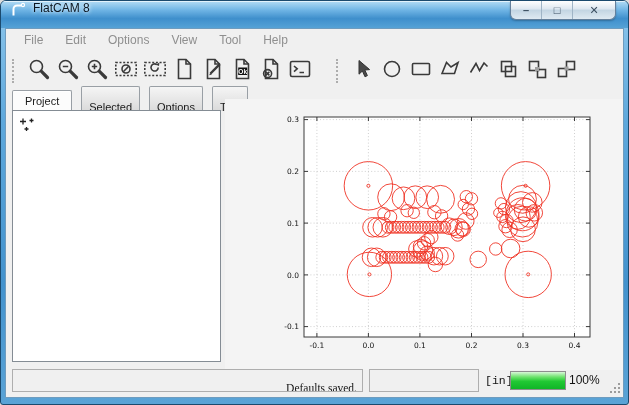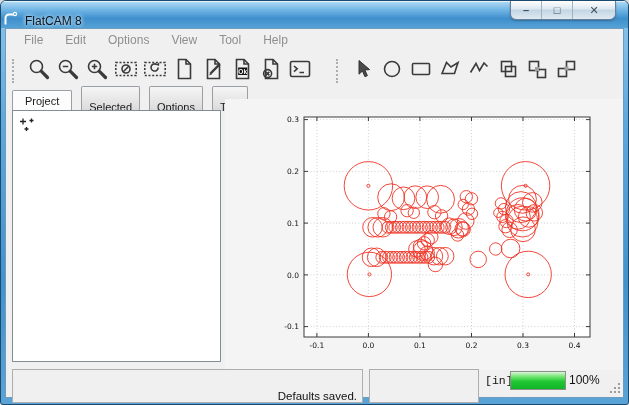--- a/index.html
+++ b/index.html
@@ -2,21 +2,21 @@
 <html><head>
 <meta charset="utf-8">
 <style>
   html,body{margin:0;padding:0;background:#dcdcdc;}
   body{width:629px;height:405px;position:relative;font-family:"Liberation Sans","DejaVu Sans",sans-serif;-webkit-font-smoothing:antialiased;}
   .window{position:absolute;inset:0;border:1px solid #1b4a6e;border-radius:6px 6px 3px 3px;overflow:hidden;
     background:linear-gradient(180deg,#8ec7ec 0%,#5ea8dc 30%,#4392cd 70%,#5aa3d6 100%);}
   .titlebar{position:absolute;left:0;top:0;right:0;height:27px;
     background:linear-gradient(180deg,#b3dcf5 0%,#6db3e4 35%,#3f8fcc 65%,#55a2d6 100%);
     box-shadow:inset 0 1px 0 rgba(255,255,255,.65);}
-  .tb-inner{display:flex;align-items:flex-end;height:100%;padding-left:0;}
+  .tb-inner{display:flex;align-items:flex-start;height:100%;padding-left:8px;}
   .app-icon{width:18px;height:18px;margin-right:6px;flex:0 0 auto;}
   .title-text{font-size:12px;color:#0c1620;text-shadow:0 0 4px #d5ecfa,0 0 4px #d5ecfa;}
   .win-controls{position:absolute;top:0;right:12px;display:flex;border:1px solid #64809c;border-top:none;
     border-radius:0 0 6px 6px;overflow:hidden;background:linear-gradient(#ffffff,#dde7f0 45%,#c2d4e2 50%,#dfeaf2);box-shadow:0 1px 2px rgba(0,0,0,.25);}
   .winbtn{width:30px;height:18px;display:flex;align-items:center;justify-content:center;border-left:1px solid #9fb4c6;
     color:#3c4f61;font-size:11px;font-weight:bold;cursor:default;}
   .winbtn:first-child{border-left:none;}
   .winbtn.close{width:42px;}
   .client{position:absolute;left:4px;right:4px;top:27px;bottom:6px;background:#f0f0f0;border:1px solid #6e9cbf;box-sizing:border-box;text-align:right;}
   
@@ -41,21 +41,21 @@
   
   .figure{position:absolute;left:219px;top:70px;width:398px;height:271px;background:#f4f4f4;}
   .figure svg{display:block;}
   .grid{stroke:#c3c3c3;stroke-width:0.8;stroke-dasharray:1 2.2;}
   .axis{stroke:#3a3a3a;stroke-width:1;fill:none;}
   .tick{font-family:"DejaVu Sans",sans-serif;font-size:7.5px;fill:#111;}
   .drill{fill:none;stroke-width:0.9;}
   
   .statusbar{position:absolute;left:0;right:0;bottom:0;height:31px;}
   .spanel{position:absolute;top:3px;height:23px;box-sizing:border-box;border:1px solid #aeaeae;background:#f0f0f0;
-    font-size:11.5px;color:#111;line-height:21px;padding:16px 5px;overflow:hidden;}
+    font-size:11.5px;color:#111;line-height:21px;padding:8px 5px;overflow:hidden;font-family:Liberation Serif, serif;}
   .units-label{position:absolute;top:3px;height:23px;line-height:23px;font-size:11.5px;color:#111;font-family:Liberation Mono, monospace;}
   .pbar{position:absolute;top:5px;left:504px;width:56px;height:19px;border:1px solid #8e8e8e;background:#fdfdfd;box-sizing:border-box;}
   .pfill{height:100%;background:linear-gradient(180deg,#d9f7d9 0%,#6ae26a 30%,#21c834 55%,#10b527 100%);}
   .pct{position:absolute;top:3px;left:563px;height:23px;line-height:23px;font-size:12px;color:#111;}
   .grip{position:absolute;right:3px;bottom:4px;width:10px;height:10px;}
   .grip i{position:absolute;width:2px;height:2px;background:#9c9c9c;
     box-shadow:0 0 #9c9c9c,-4px 4px #9c9c9c,0 4px #9c9c9c,-8px 8px #9c9c9c,-4px 8px #9c9c9c,0 8px #9c9c9c;right:0;top:0;}
 </style>
 </head>
 <body>

